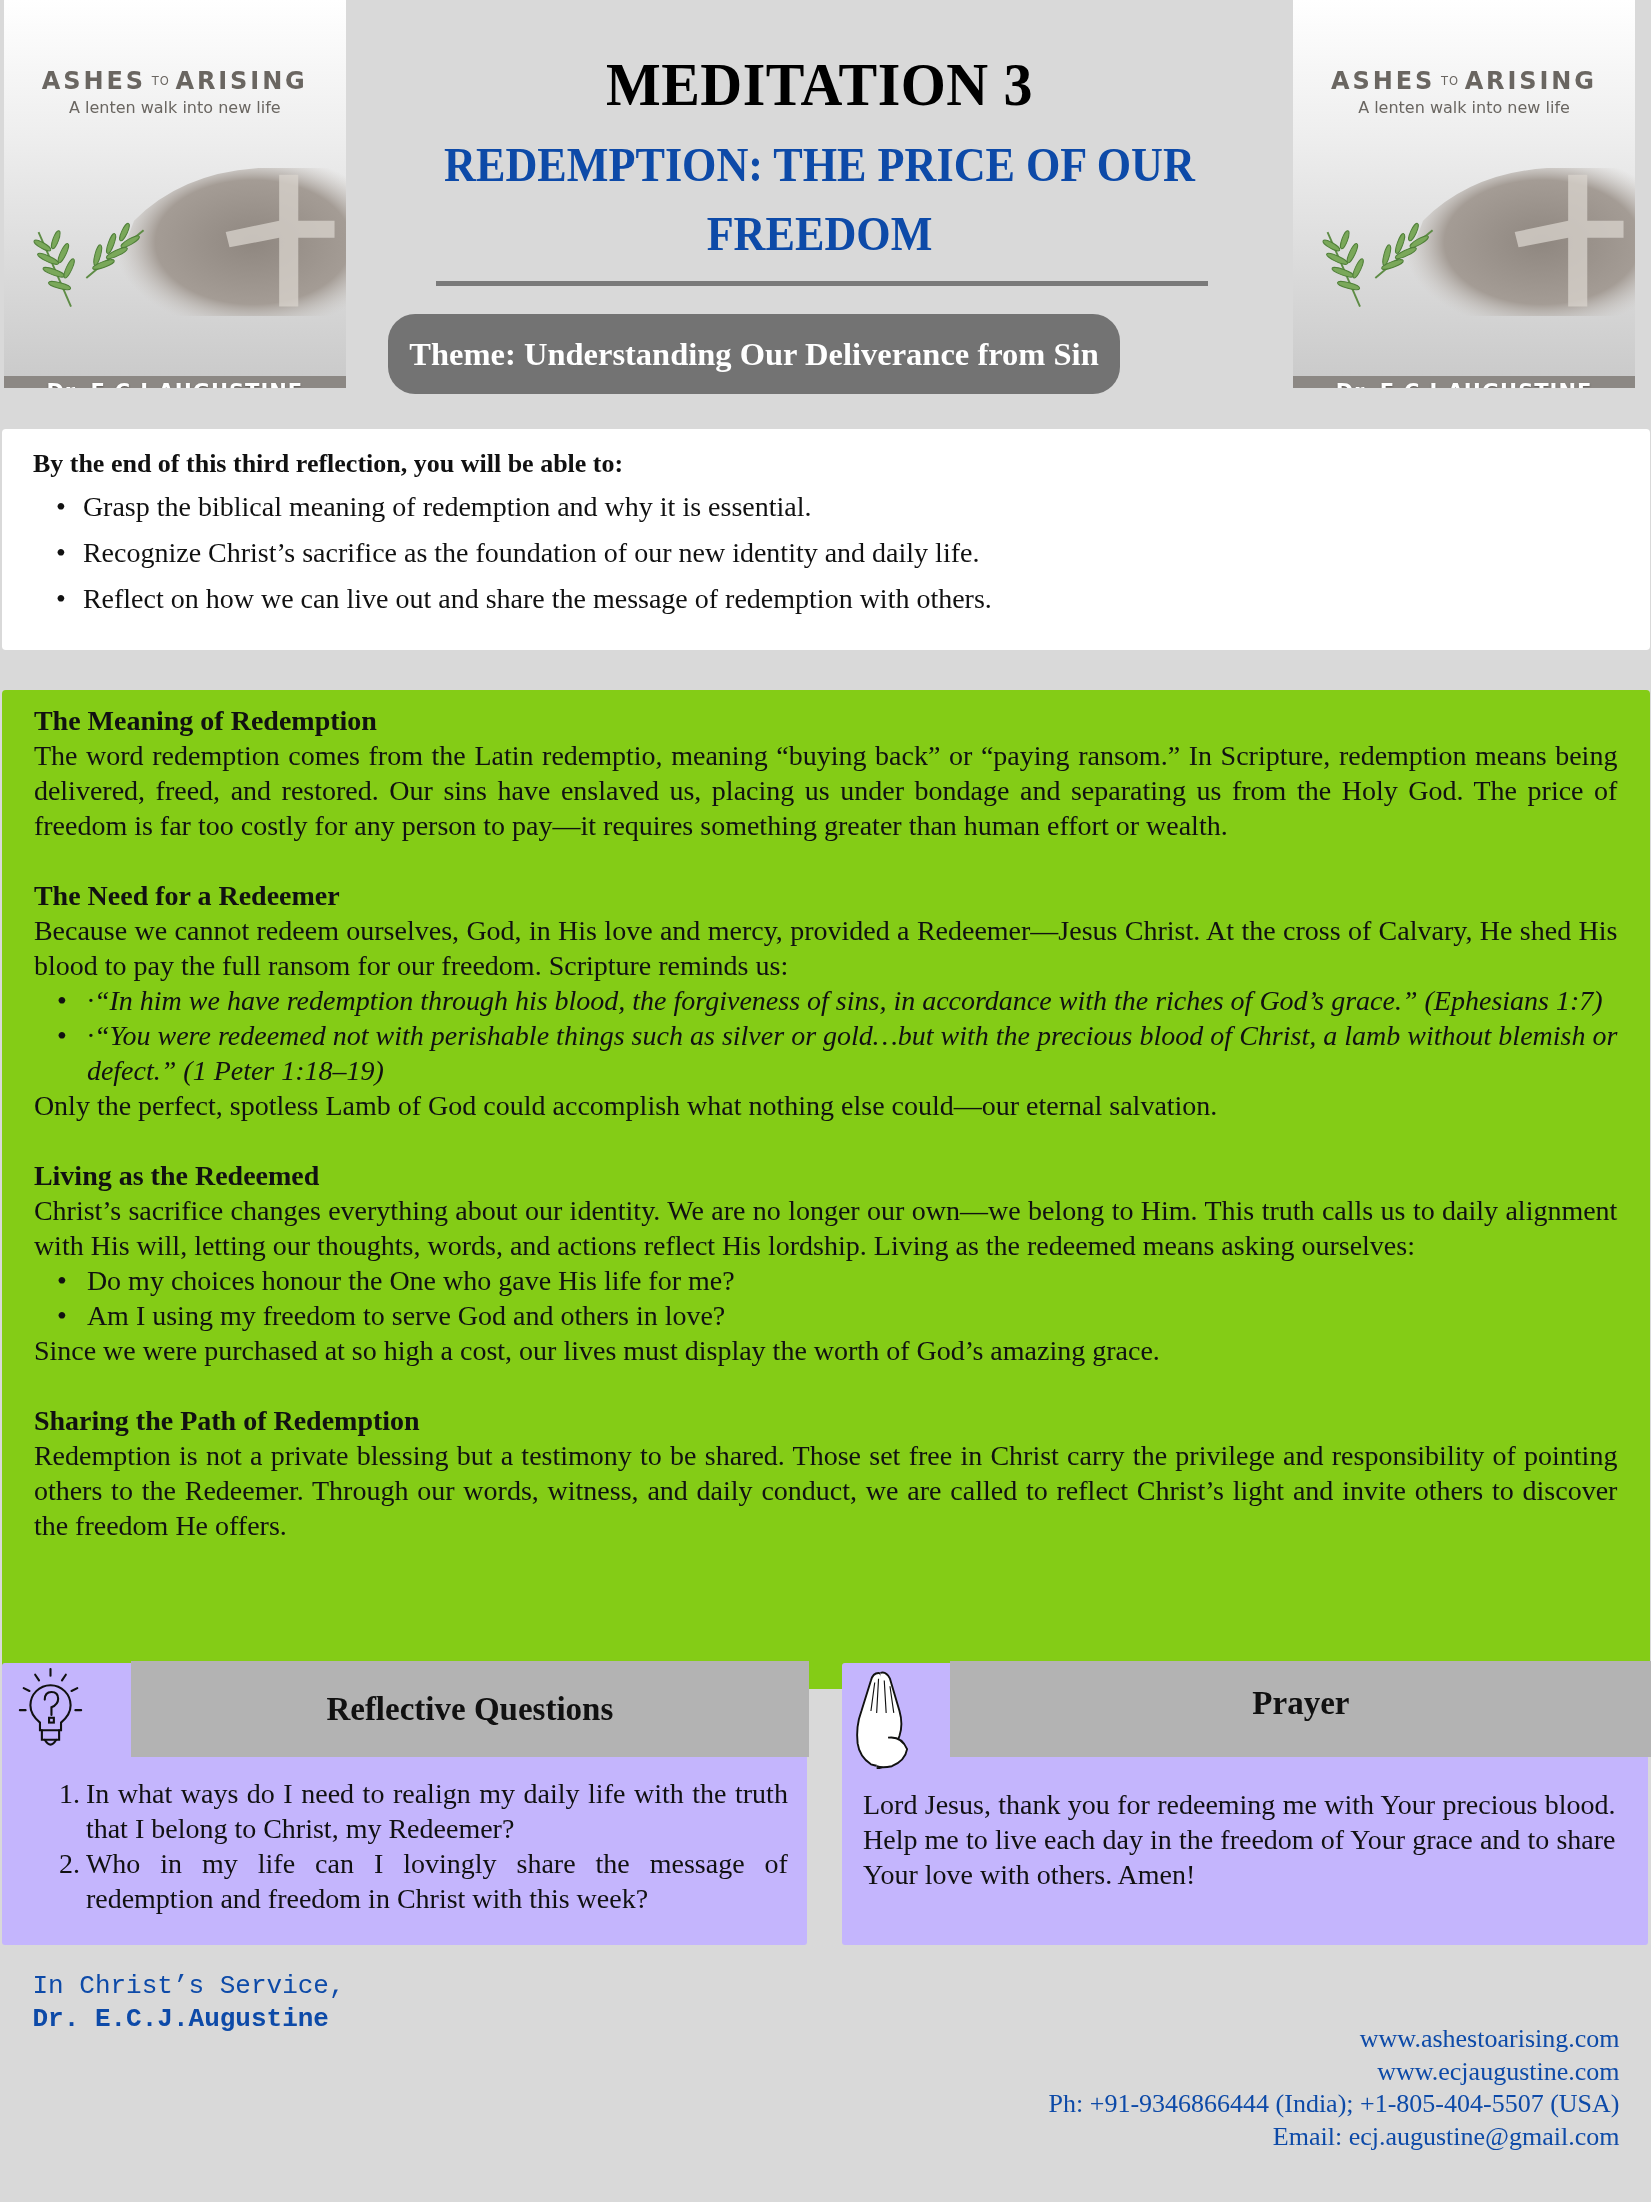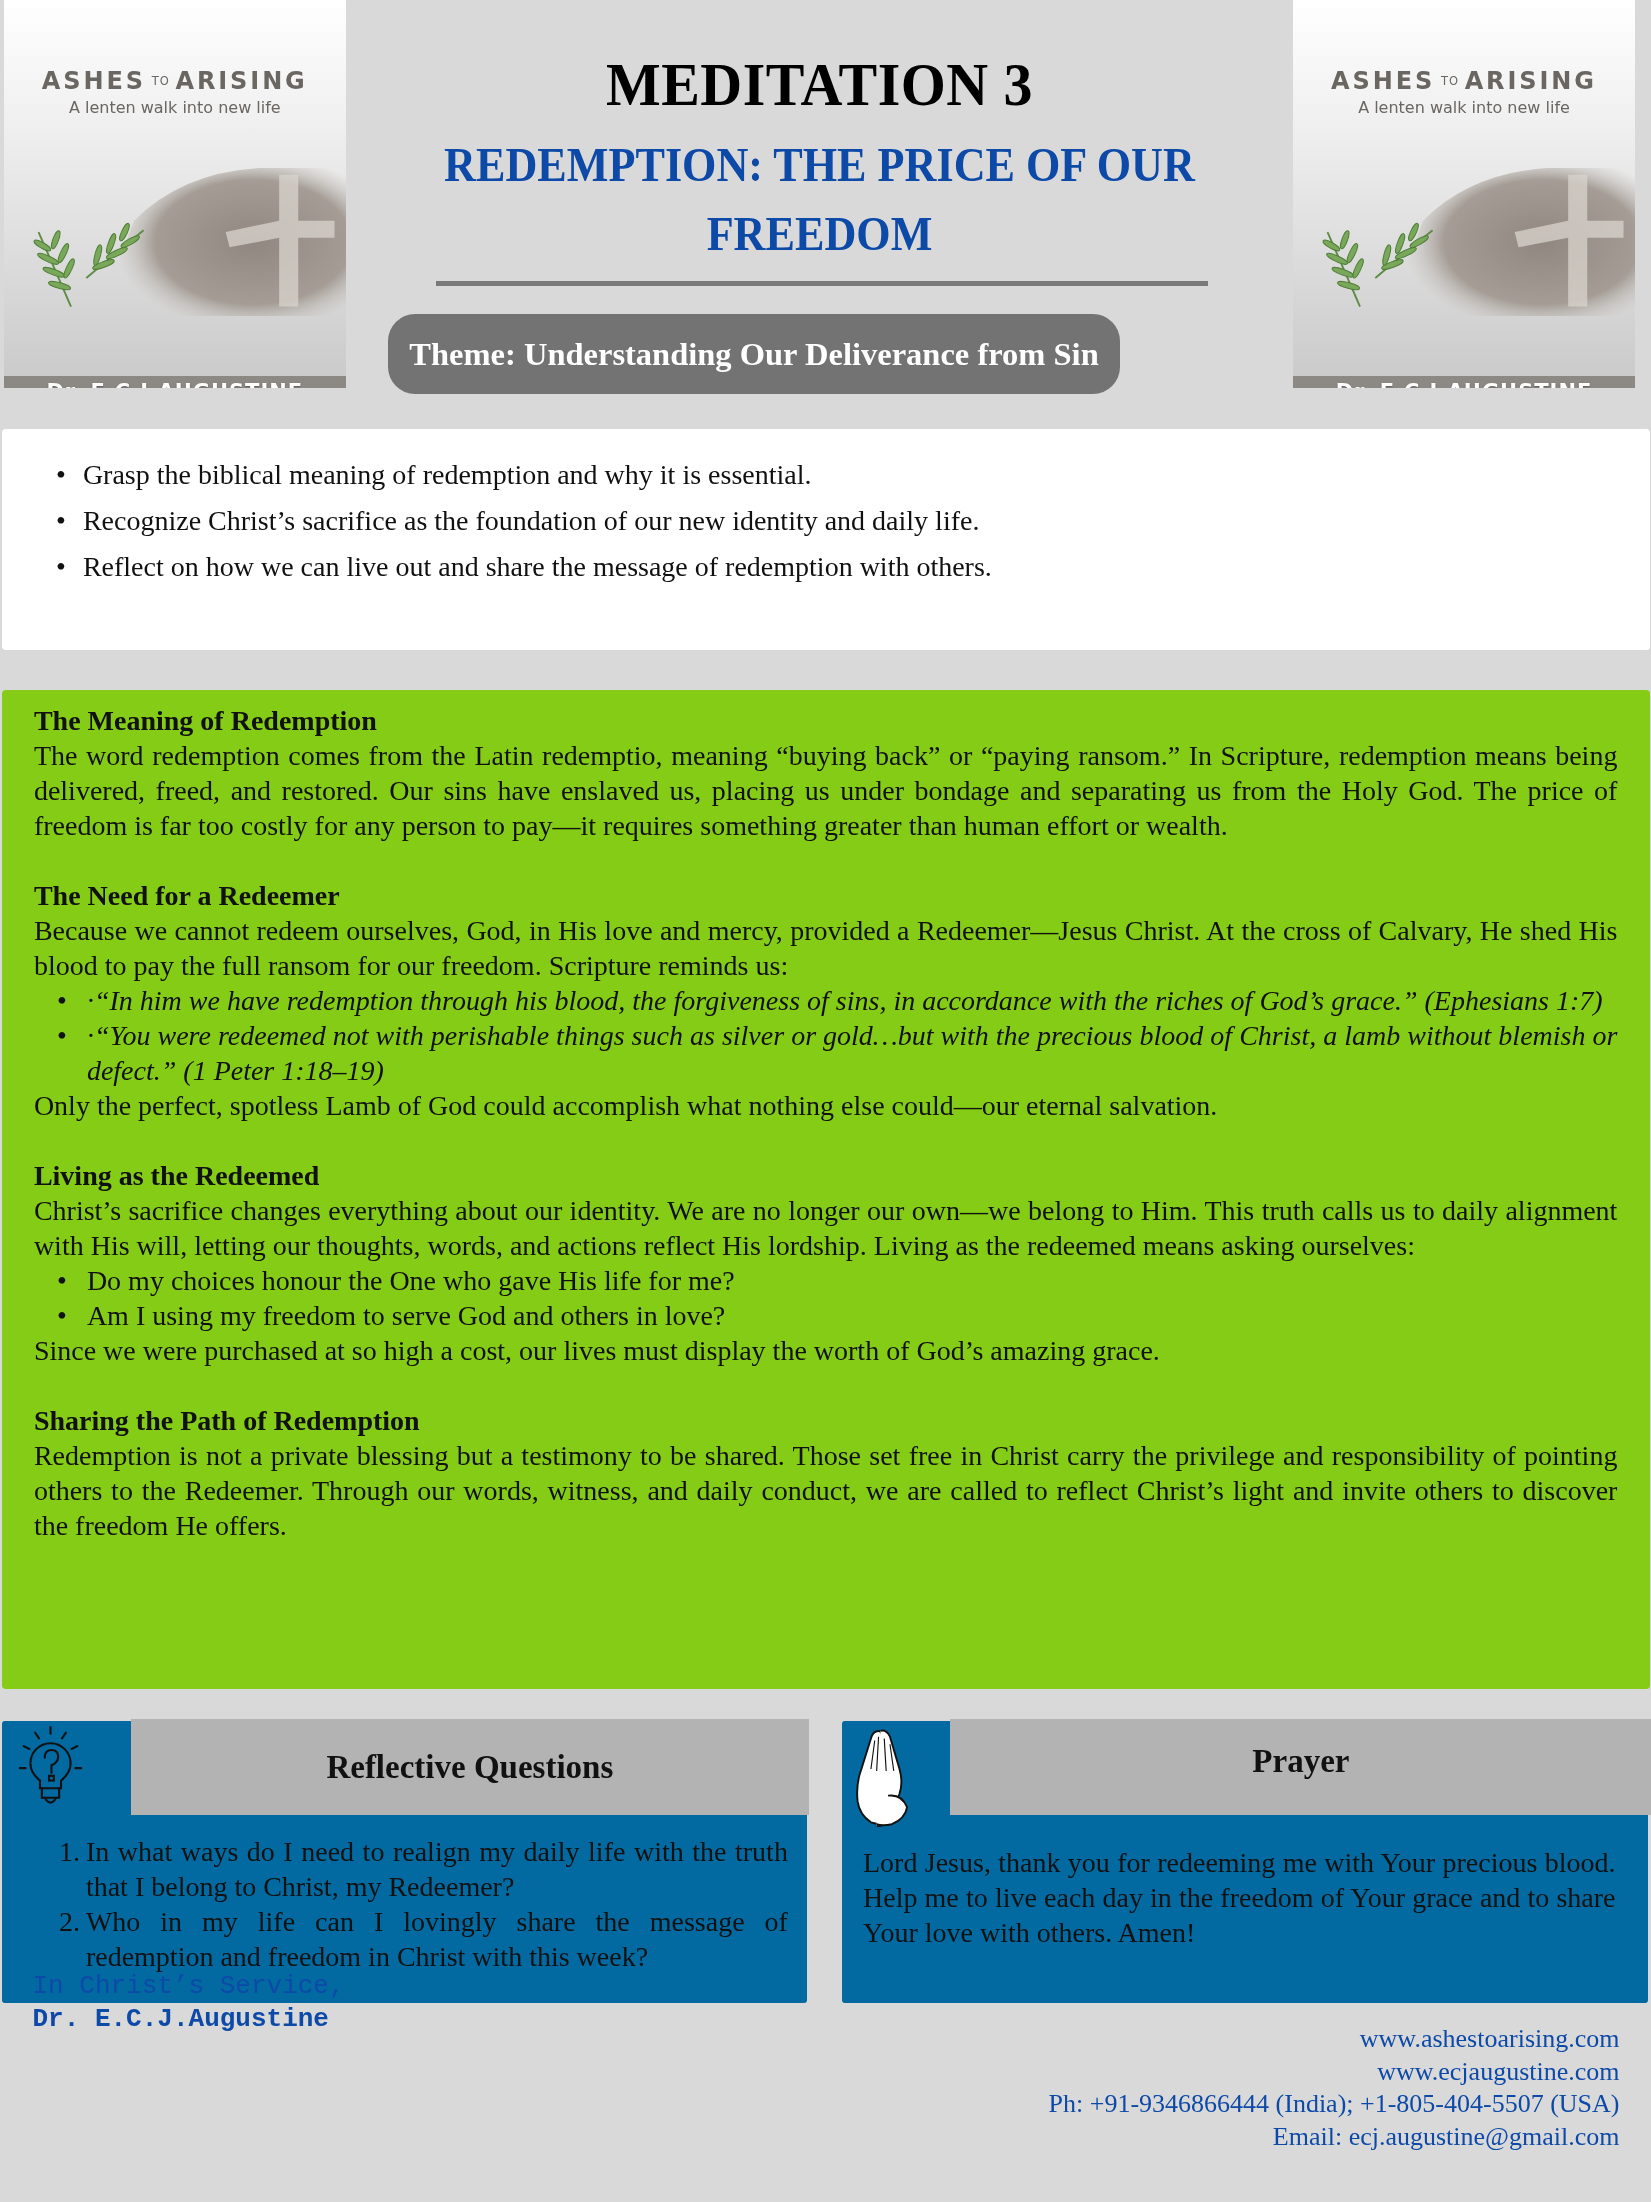--- a/index.html
+++ b/index.html
@@ -81,21 +81,21 @@
   .sec-title { font-weight: bold; font-size: 28px; line-height: 35px; }
   .para { text-align: justify; }
   .para.last { text-align-last: left; }
   .quote-list, .q-list { list-style: none; }
   .quote-list li, .q-list li { position: relative; padding-left: 53px; text-align: justify; }
   .quote-list li { font-style: italic; }
   .quote-list li .bullet, .q-list li .bullet { position: absolute; left: 23px; font-style: normal; }
 
   
   .card {
-    position: absolute; top: 1721px; background: #0369a1; border-radius: 2.9px;
+    position: absolute; top: 1663px; background: #c4b5fd; border-radius: 2.9px;
   }
   .card.reflect { left: 1.9px; width: 805px; height: 282px; }
   .card.prayer { left: 842px; width: 806px; height: 282px; }
   .card-header {
     position: absolute; top: -1.9px; height: 96px; background: #b3b3b3;
     font-family: "Liberation Serif", serif; font-weight: bold; font-size: 33px;
     text-align: center; line-height: 96px;
   }
   .reflect .card-header { left: 129px; right: -1.9px; }
   .prayer .card-header { left: 108px; right: -3.8px; line-height: 84px; }
@@ -191,20 +191,21 @@
       <ellipse cx="106" cy="82" rx="11" ry="3" transform="rotate(-30 106 82)"></ellipse>
       <ellipse cx="72" cy="96" rx="3" ry="11" transform="rotate(15 72 96)"></ellipse>
       <ellipse cx="86" cy="84" rx="3" ry="11" transform="rotate(20 86 84)"></ellipse>
       <ellipse cx="100" cy="72" rx="3" ry="10" transform="rotate(25 100 72)"></ellipse>
     </g>
   </svg>
   <div class="cover-author">Dr.  E.C.J.AUGUSTINE</div>
 </div>
 
 <div class="objectives">
+  <div class="obj-heading">By the end of this third reflection, you will be able to:</div>
   <ul>
     <li><span class="bullet">•</span><span>Grasp the biblical meaning of redemption and why it is essential.</span></li>
     <li><span class="bullet">•</span><span>Recognize Christ’s sacrifice as the foundation of our new identity and daily life.</span></li>
     <li><span class="bullet">•</span><span>Reflect on how we can live out and share the message of redemption with others.</span></li>
   </ul>
 </div>
 
 <div class="body-box">
   <div class="section">
     <div class="sec-title">The Meaning of Redemption</div>

